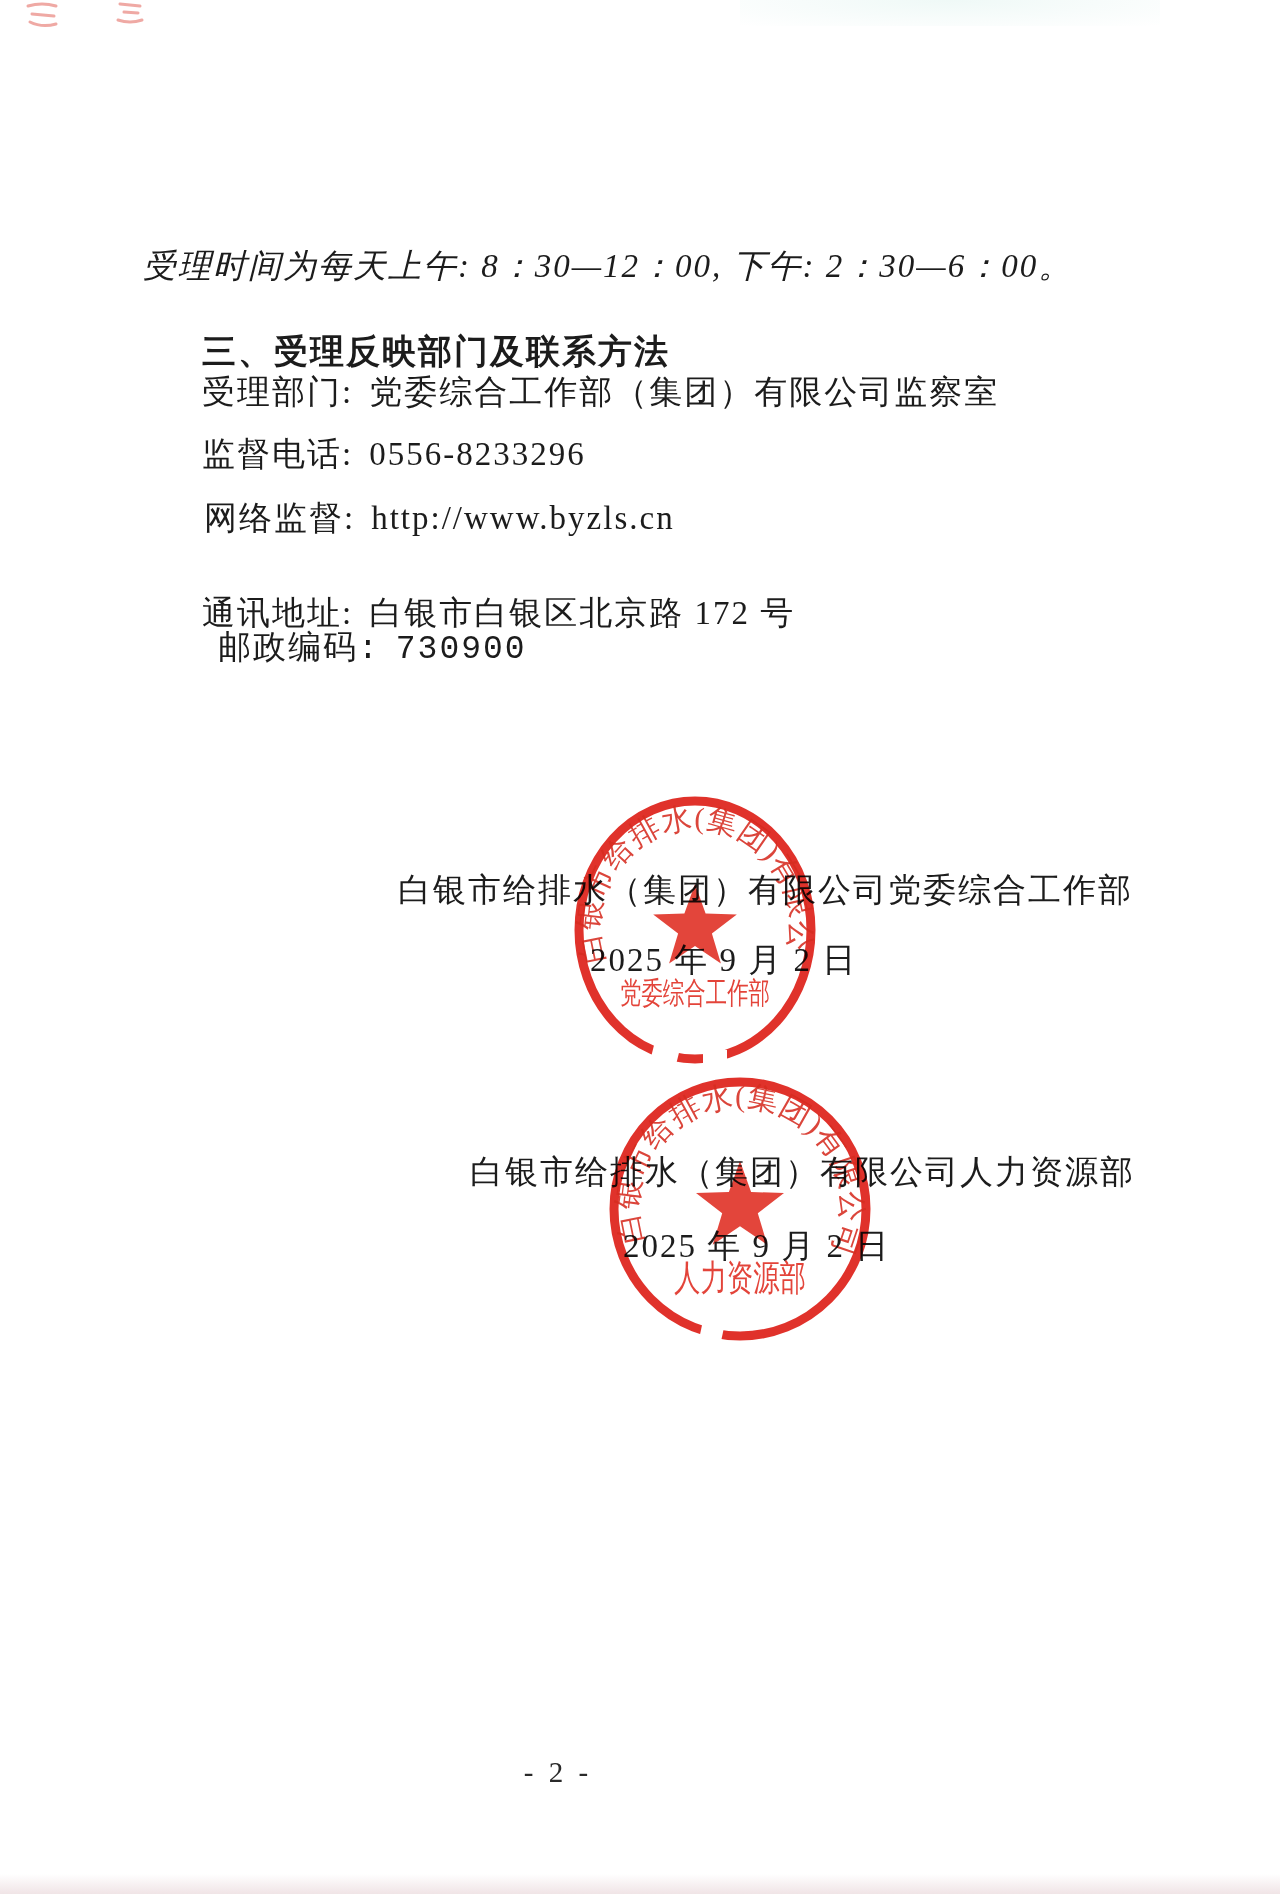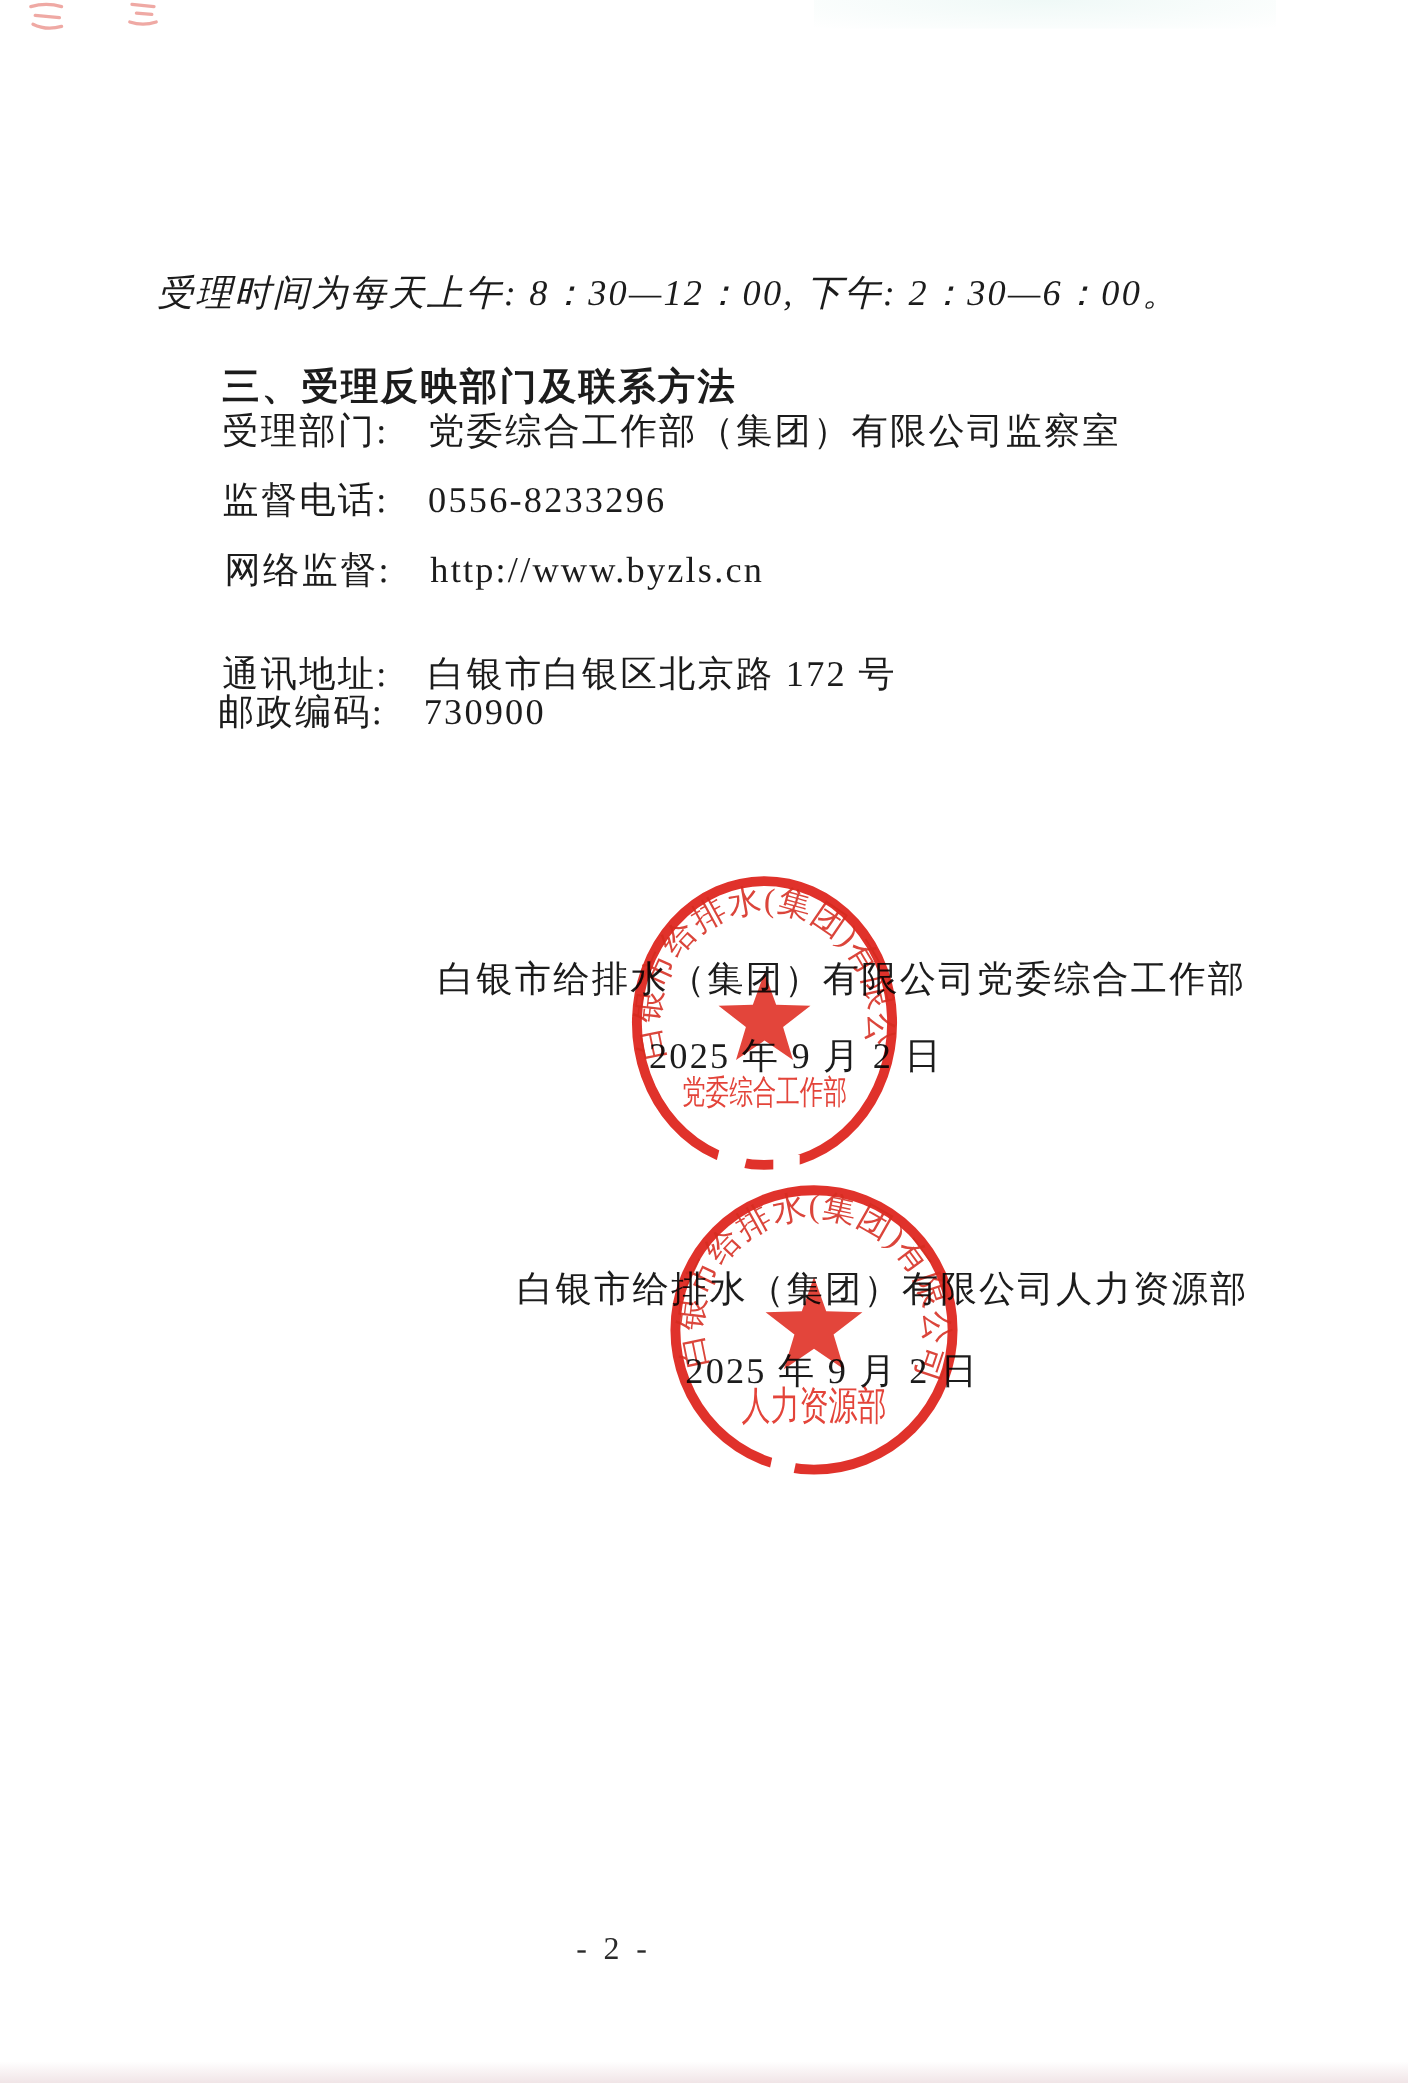--- a/index.html
+++ b/index.html
@@ -4,21 +4,21 @@
 <style>
   html,body{margin:0;padding:0;}
   body{
     width:1280px;height:1894px;position:relative;background:#ffffff;
     font-family:"Liberation Serif","DejaVu Serif",serif;
     color:#1c1c1c;overflow:hidden;
   }
   .abs{position:absolute;white-space:nowrap;}
   .bodyline{font-size:33px;letter-spacing:2px;}
   .heading{font-size:34px;font-weight:bold;letter-spacing:2px;}
-  .contact-label{display:inline-block;margin-right:36px;letter-spacing:2px;}
+  .contact-label{display:inline-block;margin-right:16px;letter-spacing:2px;}
   .contact-value{letter-spacing:2px;}
   .sig{font-size:33px;letter-spacing:2px;}
   .stamp{position:absolute;mix-blend-mode:multiply;}
   .footer{font-size:29px;letter-spacing:4px;text-align:center;color:#2a2a2a;}
   .scan-bottom{
     position:absolute;left:0;bottom:0;width:1280px;height:20px;
     background:linear-gradient(to bottom, rgba(243,233,235,0) 0%, #f0e4e6 100%);
   }
   .scan-top-tint{
     position:absolute;left:740px;top:0;width:420px;height:26px;
@@ -50,21 +50,21 @@
 </div>
 <div class="abs bodyline" style="left:202px;top:432px;">
   <span class="contact-label">监督电话:</span><span class="contact-value">0556-8233296</span>
 </div>
 <div class="abs bodyline" style="left:204px;top:496px;">
   <span class="contact-label">网络监督:</span><span class="contact-value">http://www.byzls.cn</span>
 </div>
 <div class="abs bodyline" style="left:202px;top:591px;">
   <span class="contact-label">通讯地址:</span><span class="contact-value">白银市白银区北京路 172 号</span>
 </div>
-<div class="abs bodyline" style="left:198px;top:625px;">
+<div class="abs bodyline" style="left:218px;top:625px;font-family:Liberation Mono, monospace;">
   <span class="contact-label">邮政编码:</span><span class="contact-value">730900</span>
 </div>
 
 <div class="abs sig" style="left:398px;top:868px;">白银市给排水（集团）有限公司党委综合工作部</div>
 <div class="abs sig" style="left:590px;top:938px;">2025 年 9 月 2 日</div>
 
 <div class="abs sig" style="left:470px;top:1150px;">白银市给排水（集团）有限公司人力资源部</div>
 <div class="abs sig" style="left:623px;top:1224px;">2025 年 9 月 2 日</div>
 
 <svg class="stamp" style="left:565px;top:790px;" width="260" height="280" viewBox="0 0 260 280">

